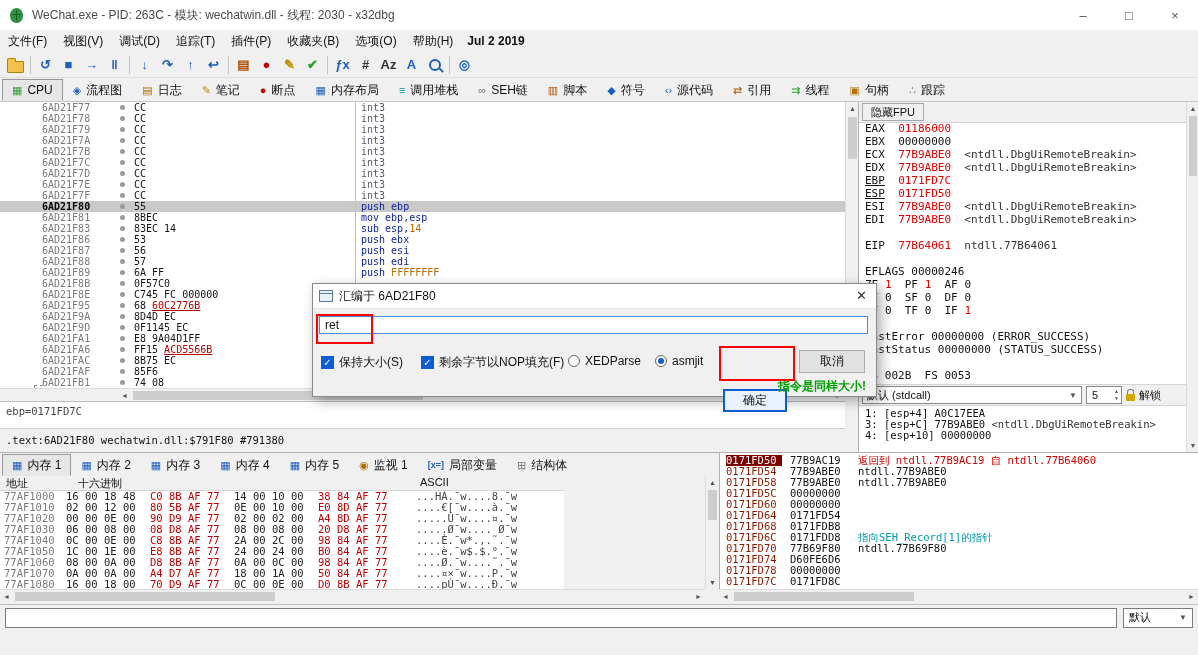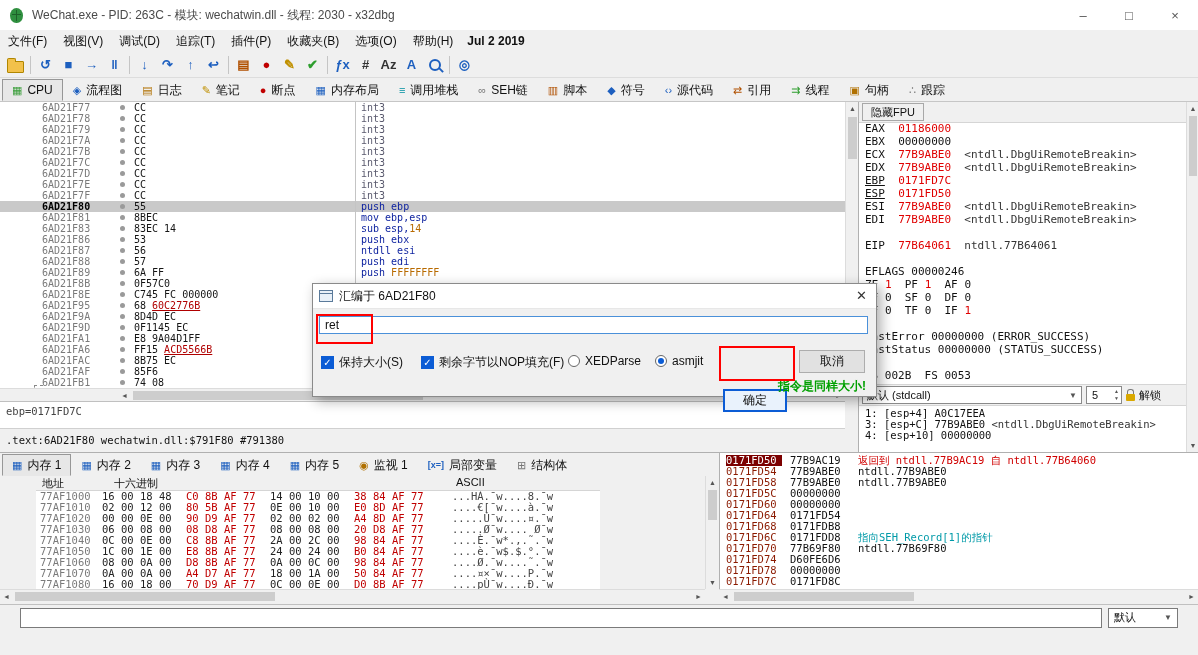--- a/index.html
+++ b/index.html
@@ -75,21 +75,21 @@
   #args{position:absolute;left:0;top:306px;right:0;font-family:"DejaVu Sans Mono",monospace;font-size:10.5px;}
   .argline{height:11px;line-height:11px;white-space:pre;padding-left:6px;color:#111;}
   .vs2{left:1186px;top:102px;width:12px;height:350px;border-left:1px solid #dcdcdc;}
   .vs2 .thumb{position:absolute;left:2px;top:14px;width:8px;height:60px;background:#cdcdcd;}
   
   .info1{position:absolute;left:0;top:401px;width:845px;height:27px;background:#fff;border-top:1px solid #c0c0c0;font-family:"DejaVu Sans Mono",monospace;font-size:10.5px;color:#444;padding:3px 0 0 6px;box-sizing:border-box;}
   .info2{position:absolute;left:0;top:428px;width:845px;height:24px;background:#f0f0f0;border-top:1px solid #d0d0d0;font-family:"DejaVu Sans Mono",monospace;font-size:10.5px;color:#111;padding:5px 0 0 6px;box-sizing:border-box;}
   
   .btabs{position:absolute;left:0;top:452px;width:719px;height:24px;background:#f0f0f0;border-top:1px solid #b0b0b0;display:flex;align-items:flex-end;padding-left:2px;box-sizing:border-box;}
   
-  .dump{position:absolute;left:0;top:476px;width:564px;height:113px;background:#fff;font-family:"DejaVu Sans Mono",monospace;font-size:10.5px;overflow:hidden;margin-left:36px;}
+  .dump{position:absolute;left:0;top:476px;width:564px;height:113px;background:#fff;font-family:"DejaVu Sans Mono",monospace;font-size:10.5px;overflow:hidden;}
   .dhead{height:14px;background:#f0f0f0;border-bottom:1px solid #d5d5d5;position:relative;font-family:"Liberation Sans",sans-serif;font-size:11px;}
   .dh-addr{position:absolute;left:6px;top:0;}
   .dh-hex{position:absolute;left:78px;top:0;}
   .dh-ascii{position:absolute;left:420px;top:0;}
   .mrow{display:flex;height:11px;line-height:11px;}
   .maddr{width:62px;margin-left:4px;color:#7a7a7a;flex:none;}
   .mg{width:84px;flex:none;color:#222;white-space:pre;}
   .mgr{color:#c00000;}
   .mascii{margin-left:14px;white-space:pre;color:#444;}
   .vs3{left:705px;top:476px;width:13px;height:113px;border-left:1px solid #dcdcdc;}
@@ -103,21 +103,21 @@
   .saddr{width:56px;margin-left:6px;color:#8b1a00;flex:none;}
   .saddr.sel{background:#7c0000;color:#fff;}
   .sval{width:60px;margin-left:8px;color:#111;flex:none;}
   .scomment{margin-left:8px;white-space:pre;}
   .c-ret{color:#d00000;}
   .c-label{color:#111;}
   .c-seh{color:#009aa8;}
   .hs3{left:719px;top:589px;width:479px;height:13px;border-top:1px solid #dcdcdc;}
   .hs3 .thumb{position:absolute;left:15px;top:2px;width:180px;height:9px;background:#cdcdcd;}
   
-  .cmdbar{position:absolute;left:0;top:604px;width:1198px;height:26px;background:#f0f0f0;border-top:1px solid #c0c0c0;display:flex;align-items:center;padding:0 20px;gap:6px;box-sizing:border-box;}
+  .cmdbar{position:absolute;left:0;top:604px;width:1198px;height:26px;background:#f0f0f0;border-top:1px solid #c0c0c0;display:flex;align-items:center;padding:0 5px;gap:6px;box-sizing:border-box;}
   .cmdinput{flex:1;height:20px;background:#fff;border:1px solid #7a7a7a;font-size:11px;padding:0 4px;box-sizing:border-box;}
   .cmdcombo{width:70px;height:20px;background:#fff;border:1px solid #7a7a7a;display:flex;align-items:center;justify-content:space-between;padding:0 5px;box-sizing:border-box;font-size:11px;}
   .statusbar{position:absolute;left:0;top:630px;width:1198px;height:25px;background:#f0f0f0;border-top:1px solid #c8c8c8;display:flex;align-items:center;box-sizing:border-box;}
   .paused{background:#ffff00;color:#a00000;font-weight:bold;padding:0 12px;height:100%;display:flex;align-items:center;box-sizing:border-box;}
   .sb-sep{width:1px;height:16px;background:#c0c0c0;margin:0 9px;}
   .sb-right{margin-left:auto;margin-right:4px;}
   
   .dialog{position:absolute;left:312px;top:283px;width:563px;height:112px;background:#f0f0f0;border:1px solid #8a8a8a;box-shadow:4px 4px 12px rgba(0,0,0,.32);z-index:20;}
   .dtitle{height:24px;background:#fff;display:flex;align-items:center;padding-left:6px;gap:6px;border-bottom:1px solid #e7e7e7;}
   .ic-dlg{width:12px;height:10px;border:1px solid #5a7a9a;background:#e8f0f8;position:relative;}
@@ -366,21 +366,21 @@
       <div class="drow">
         <span class="daddr">6AD21F86</span>
         <span class="ddot"></span>
         <span class="dbytes">53</span>
         <span class="dinstr"><span class="seg-mn">push ebx</span></span>
       </div>
       <div class="drow">
         <span class="daddr">6AD21F87</span>
         <span class="ddot"></span>
         <span class="dbytes">56</span>
-        <span class="dinstr"><span class="seg-mn">ntdll esi</span></span>
+        <span class="dinstr"><span class="seg-mn">push esi</span></span>
       </div>
       <div class="drow">
         <span class="daddr">6AD21F88</span>
         <span class="ddot"></span>
         <span class="dbytes">57</span>
         <span class="dinstr"><span class="seg-mn">push edi</span></span>
       </div>
       <div class="drow">
         <span class="daddr">6AD21F89</span>
         <span class="ddot"></span>

